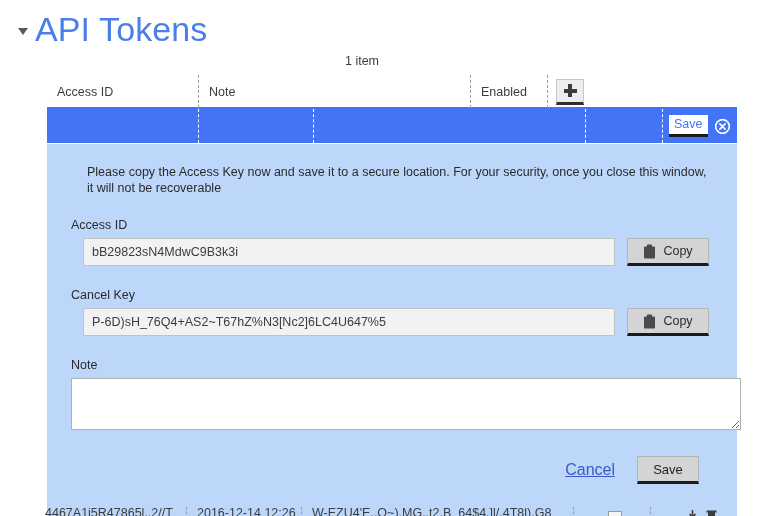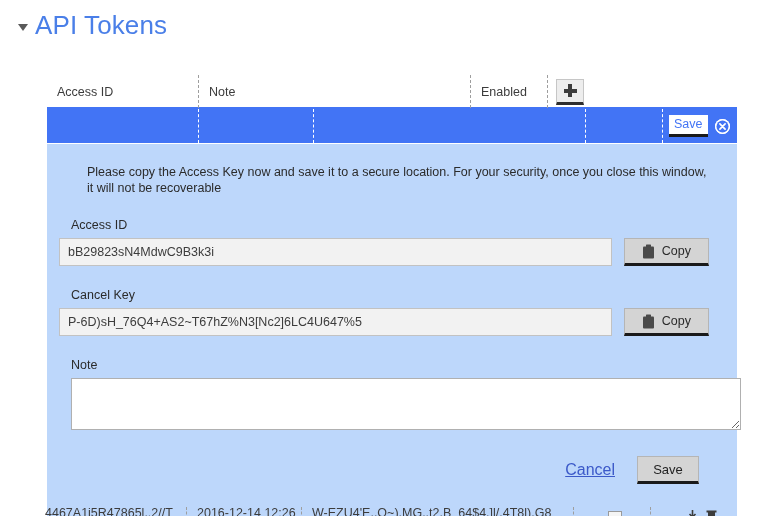--- a/index.html
+++ b/index.html
@@ -18,21 +18,21 @@
     display: flex; align-items: center; gap: 7px;
   }
   .caret {
     width: 0; height: 0;
     border-left: 5px solid transparent;
     border-right: 5px solid transparent;
     border-top: 7px solid #5a5a5a;
     margin-top: 4px;
   }
   .section-title .txt {
-    font-size: 26px; color: #4a7fe8; font-weight: 400; letter-spacing: .1px;
+    font-size: 34px; color: #4a7fe8; font-weight: 400; letter-spacing: .1px;
   }
 
   
   .item-count {
     position: absolute; left: 0; top: 54px; width: 724px;
     text-align: center; font-size: 12.5px; color: #3c3c3c;
   }
 
   
   .table-wrap { position: absolute; left: 47px; top: 76px; width: 690px; }
@@ -109,21 +109,21 @@
     padding: 14px 28px 14px 12px;
   }
   .notice {
     font-size: 12.5px; color: #2b2b2b; line-height: 16px;
     margin: 6px 0 0 28px; width: 620px;
   }
   .fld-label {
     font-size: 12.5px; color: #2b2b2b;
     margin: 22px 0 6px 12px;
   }
-  .fld-row { display: flex; align-items: stretch; margin-left: 0; }
+  .fld-row { display: flex; align-items: stretch; margin-left: 24px; }
   .txtinput {
     width: 584px; height: 28px;
     background: #f2f2f2;
     border: 1px solid #c2c2c2;
     font-size: 12.5px; color: #3c3c3c;
     padding: 0 8px;
     font-family: "Liberation Sans", sans-serif;
     outline: none;
   }
   .copy-btn {
@@ -190,20 +190,21 @@
 </head>
 <body>
 
 <div id="root">
 
   <div class="section-title">
     <span class="caret"></span>
     <span class="txt">API Tokens</span>
   </div>
 
+  <div class="item-count">1 item</div>
 
   <div class="table-wrap">
 
     <div class="thead">
       <div class="th c-accessid">Access ID</div>
       <div class="th c-note">Note</div>
       <div class="th c-enabled">Enabled</div>
       <div class="th c-actions last">
         <div class="add-btn">
           <span class="plus"></span>

